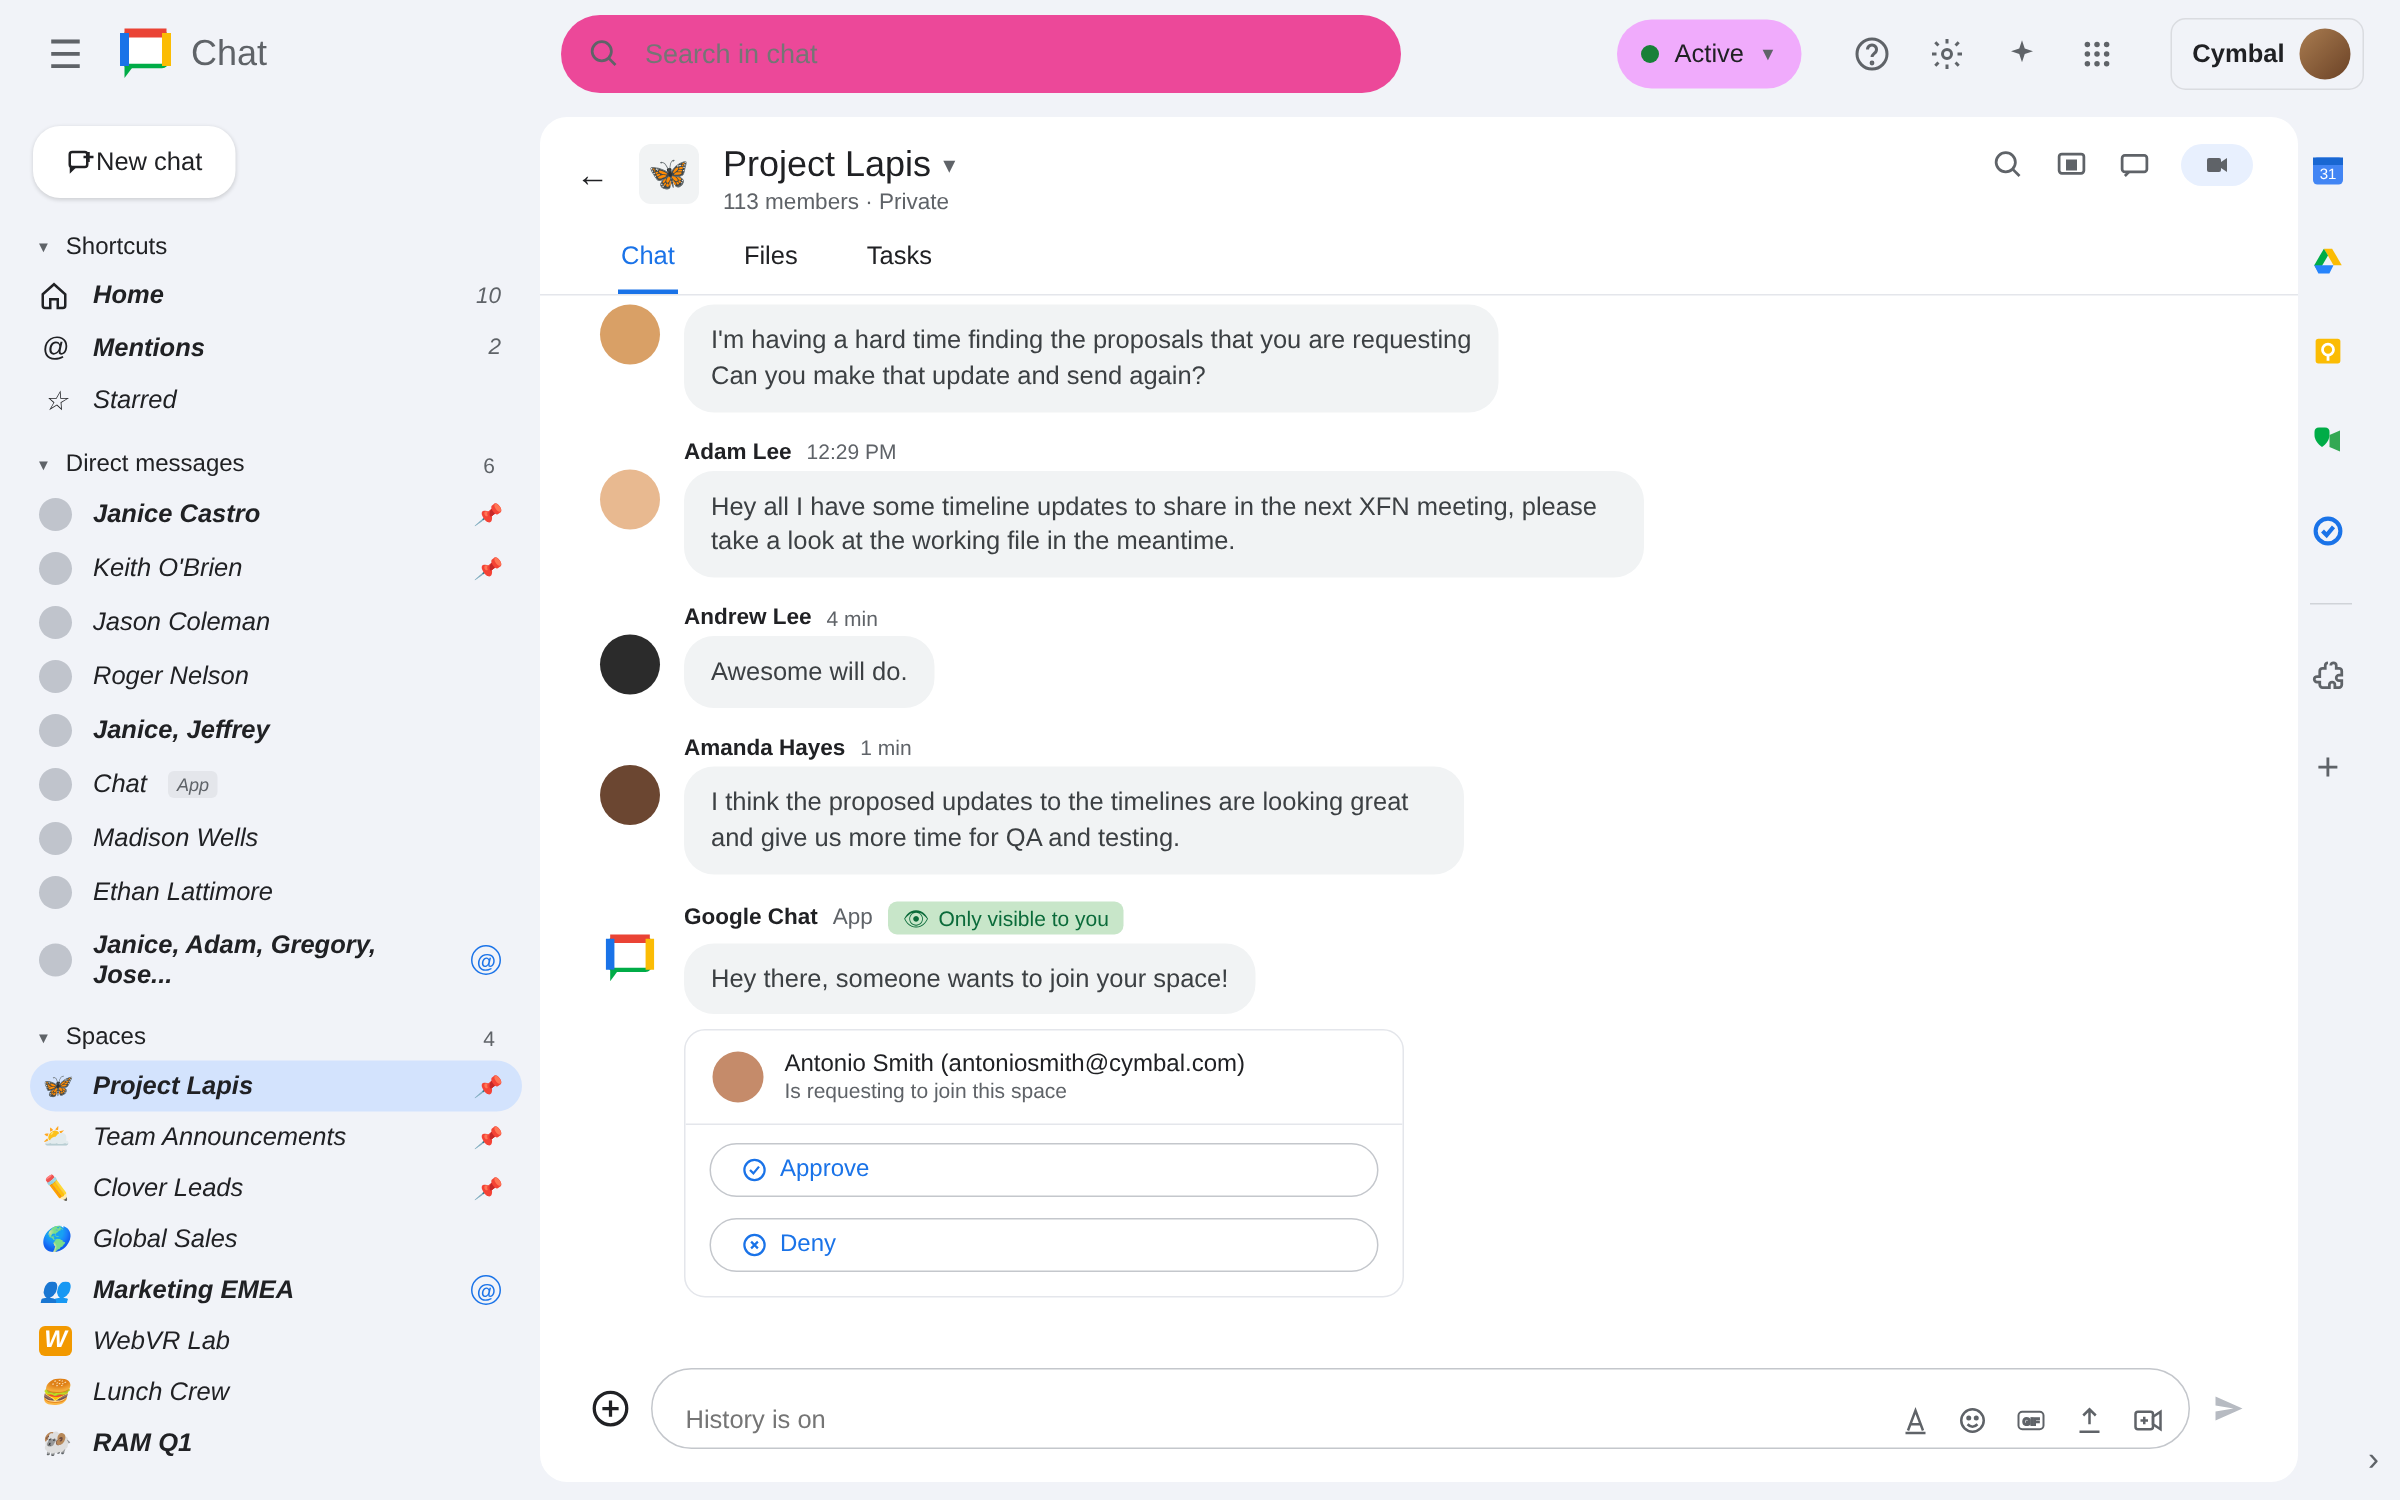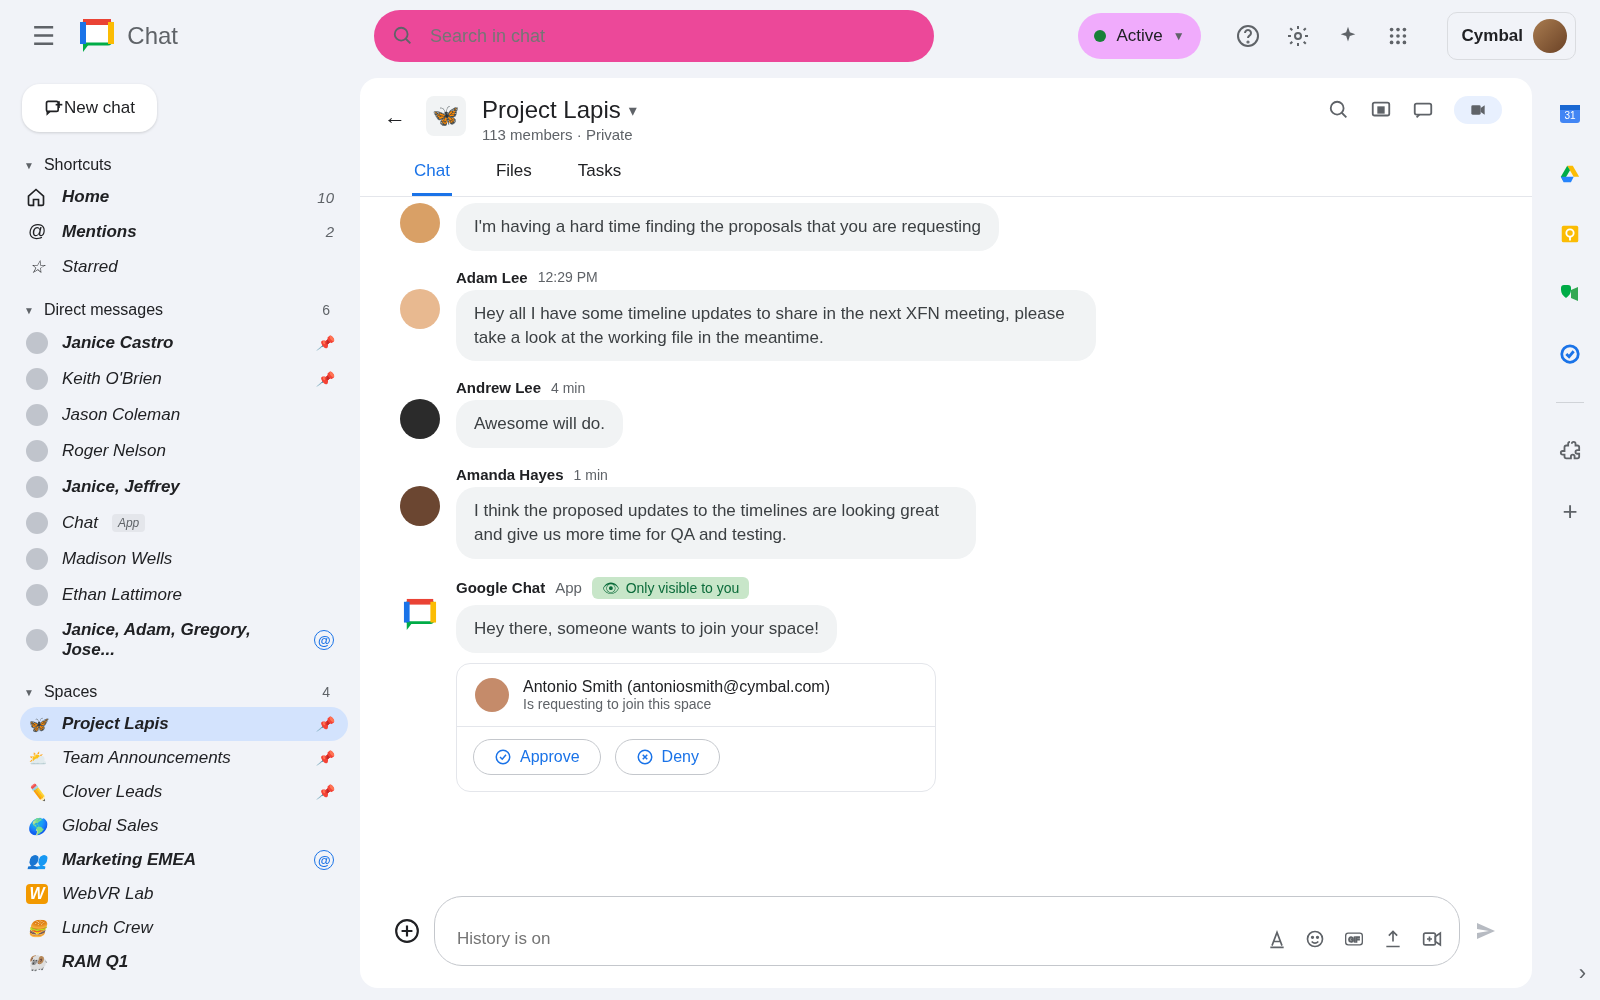--- a/index.html
+++ b/index.html
@@ -34,21 +34,21 @@
   .top-icons { display:flex; align-items:center; gap:24px; margin-left:18px; }
   .org-chip { display:flex; align-items:center; gap:10px; border:1px solid #dadce0; border-radius:10px; padding:6px 8px 6px 14px; margin-left:20px; }
   .org-chip span { font-weight:600; font-size:17px; }
   .avatar { width:34px; height:34px; border-radius:50%; background:linear-gradient(135deg,#a97c50,#6b4226); display:inline-block; }
 
   
   .main { display:flex; height:calc(100% - 72px); }
   .sidebar { width:360px; padding:8px 12px 8px 20px; overflow-y:auto; }
   .content-wrap { flex:1; display:flex; padding:0 0 0 0; }
   .content { flex:1; background:var(--panel); border-radius:18px; margin:6px 8px 12px 0; display:flex; flex-direction:column; overflow:hidden; position:relative; }
-  .right-rail { width:60px; display:flex; flex-direction:column; align-items:center; padding-top:30px; gap:36px; }
+  .right-rail { width:60px; display:flex; flex-direction:column; align-items:flex-start; padding-top:30px; gap:36px; }
   .right-rail .ric { width:24px; height:24px; display:flex; align-items:center; justify-content:center; font-size:20px; }
   .rail-div { width:28px; height:1px; background:#d0d3d8; }
   .rail-bottom-chev { position:absolute; bottom:14px; right:14px; color:var(--text-grey); font-size:22px; }
 
   
   .new-chat-btn { display:flex; align-items:center; gap:0; background:var(--panel); border-radius:18px; box-shadow:0 1px 3px rgba(0,0,0,.15); padding:14px 22px; font-size:17px; font-weight:500; width:max-content; margin:4px 0 18px 2px; }
   .section-head { display:flex; align-items:center; gap:10px; font-size:16px; padding:6px 4px; color:var(--text); }
   .section-head .tri { font-size:10px; color:var(--text-grey); }
   .section-count { margin-left:auto; color:var(--text-grey); font-size:14px; padding-right:14px; }
   .nav-row { display:flex; align-items:center; gap:14px; padding:7px 14px 7px 6px; border-radius:30px; font-size:17px;font-style:italic; }
@@ -86,28 +86,28 @@
   .msg-head .time { color:var(--text-grey); font-size:14px; }
   .bubble { background:var(--bubble); border-radius:20px; padding:12px 18px; font-size:17px; line-height:1.4; color:#3c4043; width:max-content; max-width:640px; }
   .sys-head { display:flex; align-items:center; gap:10px; font-size:15px; margin-bottom:6px; }
   .sys-head .appb { background:transparent; color:var(--text-grey); font-size:15px; }
   .vis-pill { background:var(--green-pill-bg); color:var(--green-pill-text); border-radius:6px; padding:3px 10px; font-size:14px; display:inline-flex; align-items:center; gap:6px; }
   .join-card { border:1px solid var(--border); border-radius:14px; margin-top:10px; width:480px; overflow:hidden; }
   .join-card .top { display:flex; gap:14px; padding:14px 18px; align-items:center; }
   .join-card .top .jav { width:34px; height:34px; border-radius:50%; background:#c58b6a; }
   .join-card .jname { font-size:16px; }
   .join-card .jsub { font-size:14px; color:var(--text-grey); }
-  .join-card .actions { display:flex; gap:14px; padding:12px 16px 16px; }
+  .join-card .actions { display:flex; gap:14px; padding:12px 16px 16px;flex-direction:column; }
   .pill-btn { display:inline-flex; align-items:center; gap:8px; border:1px solid #c4c7cc; border-radius:22px; padding:8px 20px; font-size:16px; color:var(--blue); cursor:pointer; }
   .chat-app-av { width:40px; height:40px; border-radius:8px; display:flex; align-items:center; justify-content:center; flex-shrink:0; margin-top:18px; }
 
   
   .composer-row { display:flex; align-items:center; gap:14px; padding:14px 34px 22px; }
   .composer-row .plus { font-size:26px; color:var(--text); }
-  .composer { flex:1; border:1px solid #c4c7cc; border-radius:28px; height:70px; display:flex; align-items:center; padding:16px 16px 0 20px; background:#fff; }
+  .composer { flex:1; border:1px solid #c4c7cc; border-radius:28px; height:54px; display:flex; align-items:center; padding:16px 16px 0 20px; background:#fff; }
   .composer input { border:none; outline:none; flex:1; font-size:17px; }
   .composer .cicons { display:flex; gap:18px; color:var(--text-grey); font-size:20px; }
   .send-icon { color:#b7bbc2; font-size:22px; }
 
   
   svg { display:block; }
 </style>
 </head>
 <body>
 
@@ -385,20 +385,21 @@
         <div class="tab">Tasks</div>
       </div>
 
       <div class="messages">
 
         <div class="msg" style="margin-top:-6px">
           <span class="av" style="margin-top:0;background:#d9a066"></span>
           <div class="msg-body">
             <div class="bubble">
               <div>I'm having a hard time finding the proposals that you are requesting</div>
+              <div>Can you make that update and send again?</div>
             </div>
           </div>
         </div>
 
         <div class="msg">
           <span class="av" style="background:#e8b990"></span>
           <div class="msg-body">
             <div class="msg-head">
               <span class="name">Adam Lee</span>
               <span class="time">12:29 PM</span>

